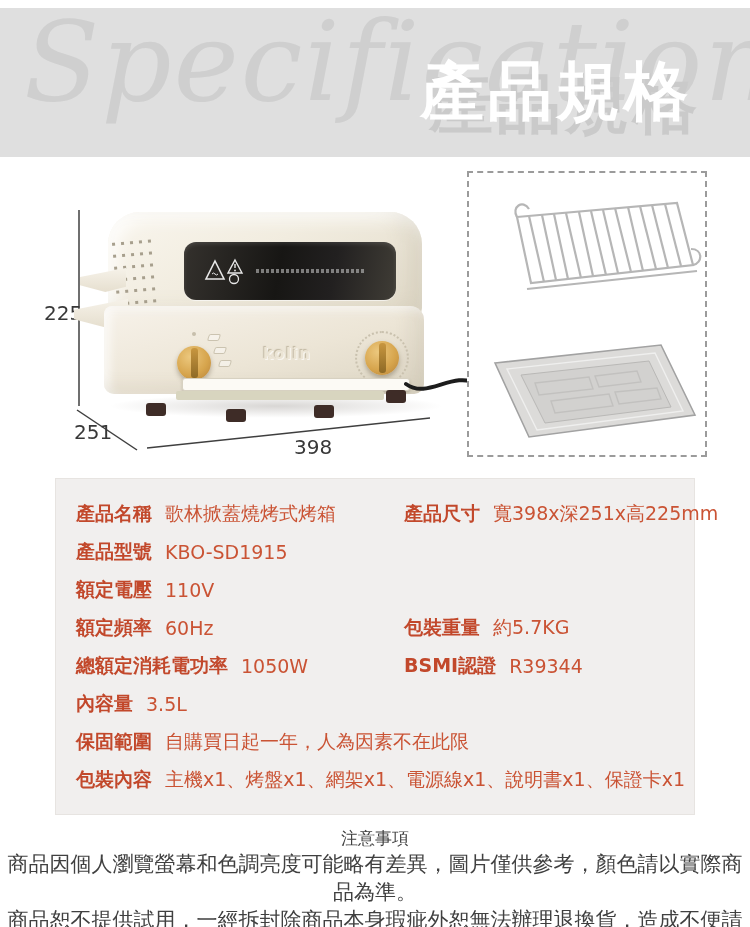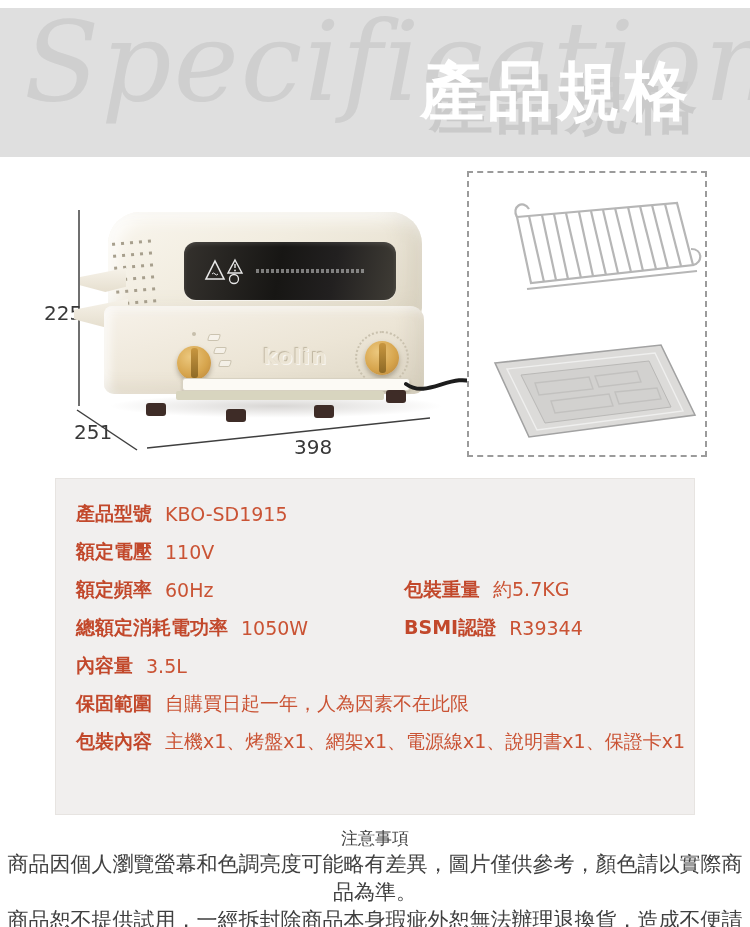--- a/index.html
+++ b/index.html
@@ -54,21 +54,21 @@
        margin-left:-3.5px; border-radius:3px;
        background:linear-gradient(180deg,#c8963f,#8e6a26); }
   .knob-left  { left:77px;  top:148px; }
   .knob-right { left:265px; top:143px; }
   .knob-ticks { left:255px; top:133px; width:54px; height:54px; border-radius:50%;
        border:2px dotted #c9c1ae; }
   .mode-dot { width:4px; height:4px; border-radius:50%; background:#c7bfac; left:92px; top:134px; }
   .mode-mark { width:12px; height:7px; border:1.5px solid #cbc3b0; border-radius:2px;
        transform:skewX(-18deg); background:rgba(255,255,255,.4); }
   .mm1 { left:108px; top:136px; } .mm2 { left:114px; top:149px; } .mm3 { left:119px; top:162px; }
-  .kolin-logo { left:163px; top:147px; font-size:21px; font-weight:600; letter-spacing:1.5px;
+  .kolin-logo { left:163px; top:147px; font-size:15px; font-weight:600; letter-spacing:1.5px;
        color:#ece5d5; text-shadow:1px 1px 0 rgba(255,255,255,.65), -1px -1px 1px rgba(150,138,110,.5); }
   .tray-bar { left:82px; top:180px; width:228px; height:13px; background:#fcfaf5;
        border:1px solid #d7d1c1; border-radius:3px; box-shadow:0 2px 3px rgba(60,50,35,.18); }
   .under-strip { left:76px; top:193px; width:208px; height:9px; background:#d8d5bf; border-radius:2px; }
   .foot { width:20px; height:13px; background:#3e2c27; border-radius:3px; }
   .f1 { left:46px; top:205px; } .f2 { left:126px; top:211px; }
   .f3 { left:214px; top:207px; } .f4 { left:286px; top:192px; }
   .handle { background:linear-gradient(180deg,#f6f2e9,#e6dfcf); box-shadow:0 2px 3px rgba(90,80,60,.25); }
   .handle-top { left:-20px; top:70px; width:46px; height:24px;
        clip-path:polygon(0 38%,100% 0,100% 78%,55% 100%,0 72%); }
@@ -189,20 +189,30 @@
         <path d="M82 228 L140 221 L144 233 L86 240 Z"></path>
         <path d="M146 219 L188 215 L192 226 L150 231 Z"></path>
       </g>
     </g>
   </svg>
 </div>
 
 <div class="spec-box">
   <div class="spec-row">
     <div class="cell c-left">
+      <span class="lbl">產品名稱</span>
+      <span class="val">歌林掀蓋燒烤式烤箱</span>
+    </div>
+    <div class="cell">
+      <span class="lbl">產品尺寸</span>
+      <span class="val">寬398x深251x高225mm</span>
+    </div>
+  </div>
+  <div class="spec-row">
+    <div class="cell c-left">
       <span class="lbl">產品型號</span>
       <span class="val">KBO-SD1915</span>
     </div>
   </div>
   <div class="spec-row">
     <div class="cell c-left">
       <span class="lbl">額定電壓</span>
       <span class="val">110V</span>
     </div>
   </div>

